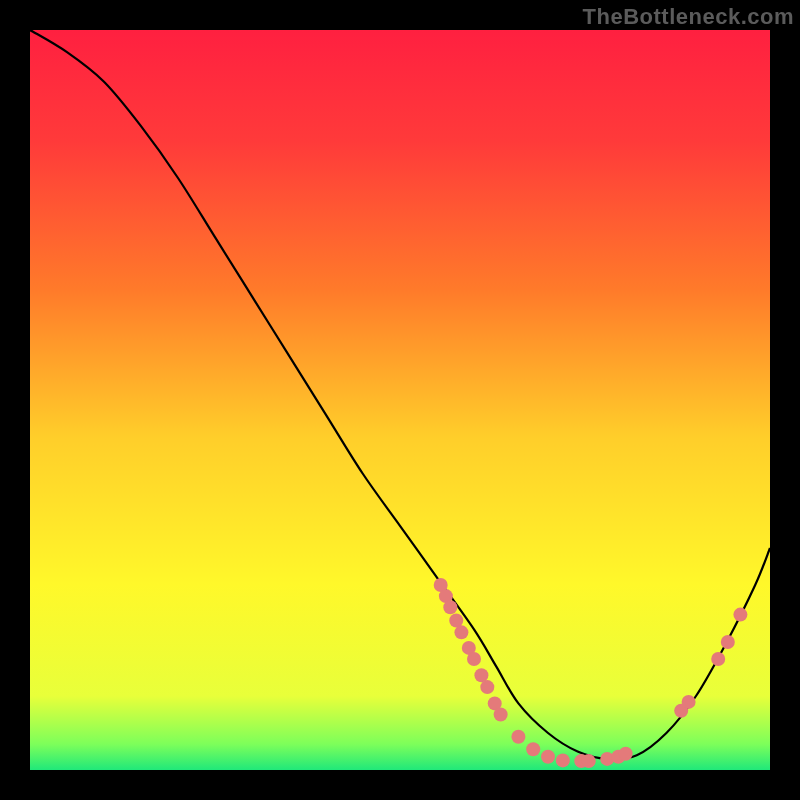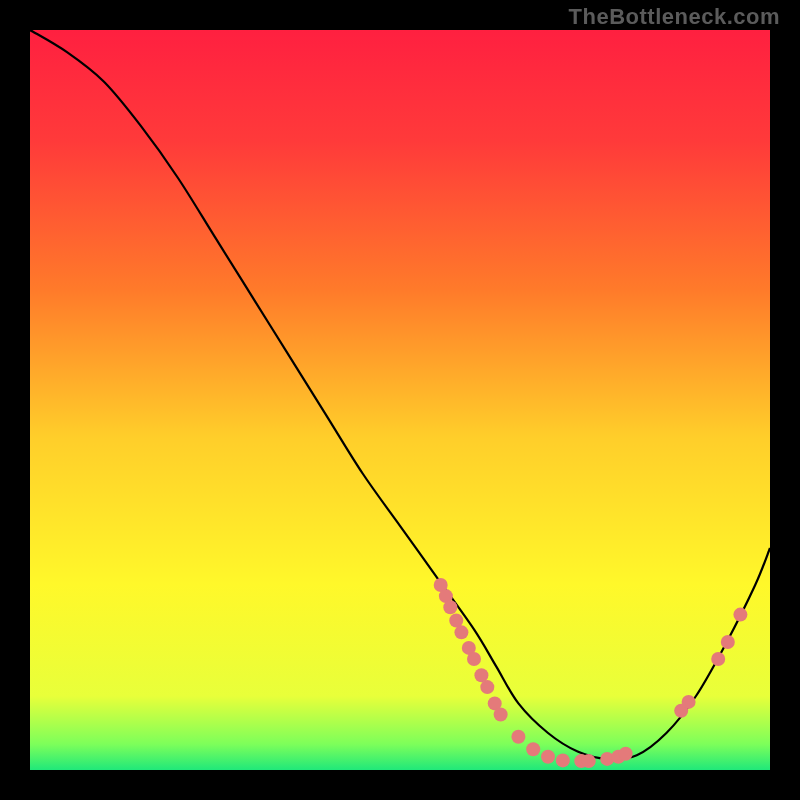--- a/index.html
+++ b/index.html
@@ -12,21 +12,21 @@
     font-family: Arial, Helvetica, sans-serif;
   }
   .stage {
     position: relative;
     width: 800px;
     height: 800px;
   }
   .watermark {
     position: absolute;
     top: 4px;
-    right: 20px;
+    right: 6px;
     color: #5b5b5b;
     font-size: 22px;
     font-weight: 600;
     letter-spacing: 0.5px;
     z-index: 5;
   }
   svg.plot {
     position: absolute;
     left: 0;
     top: 0;

